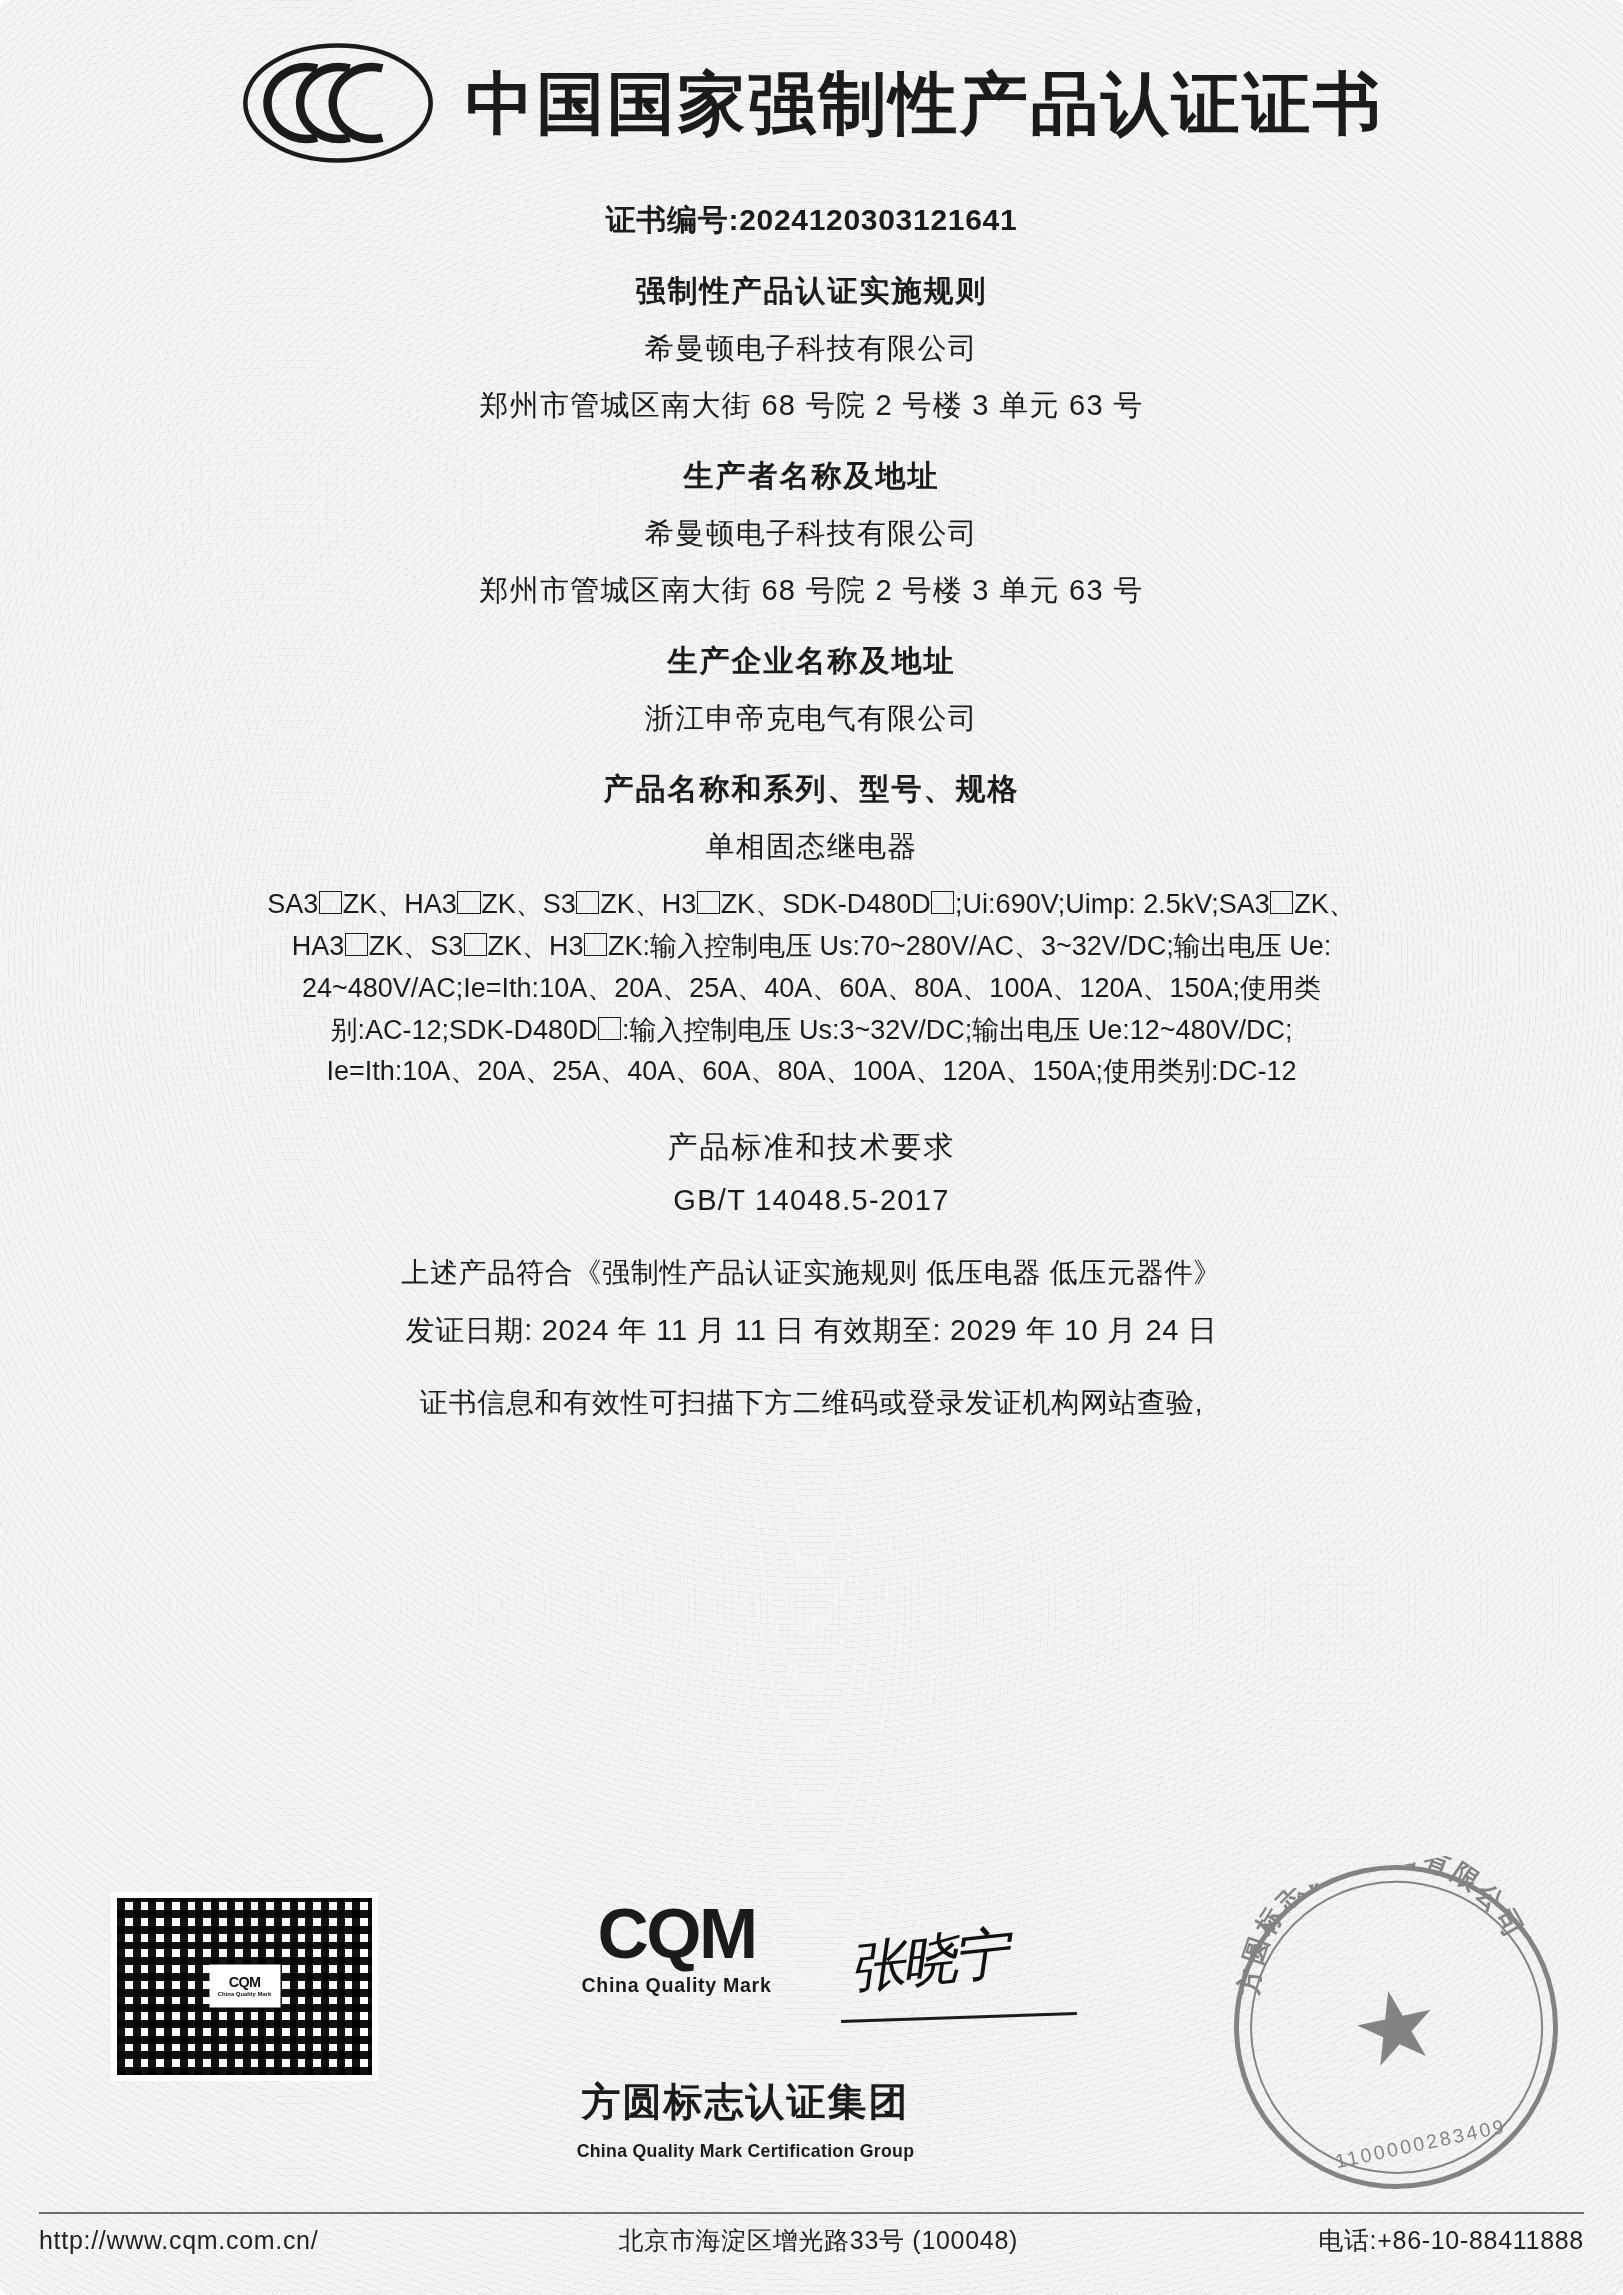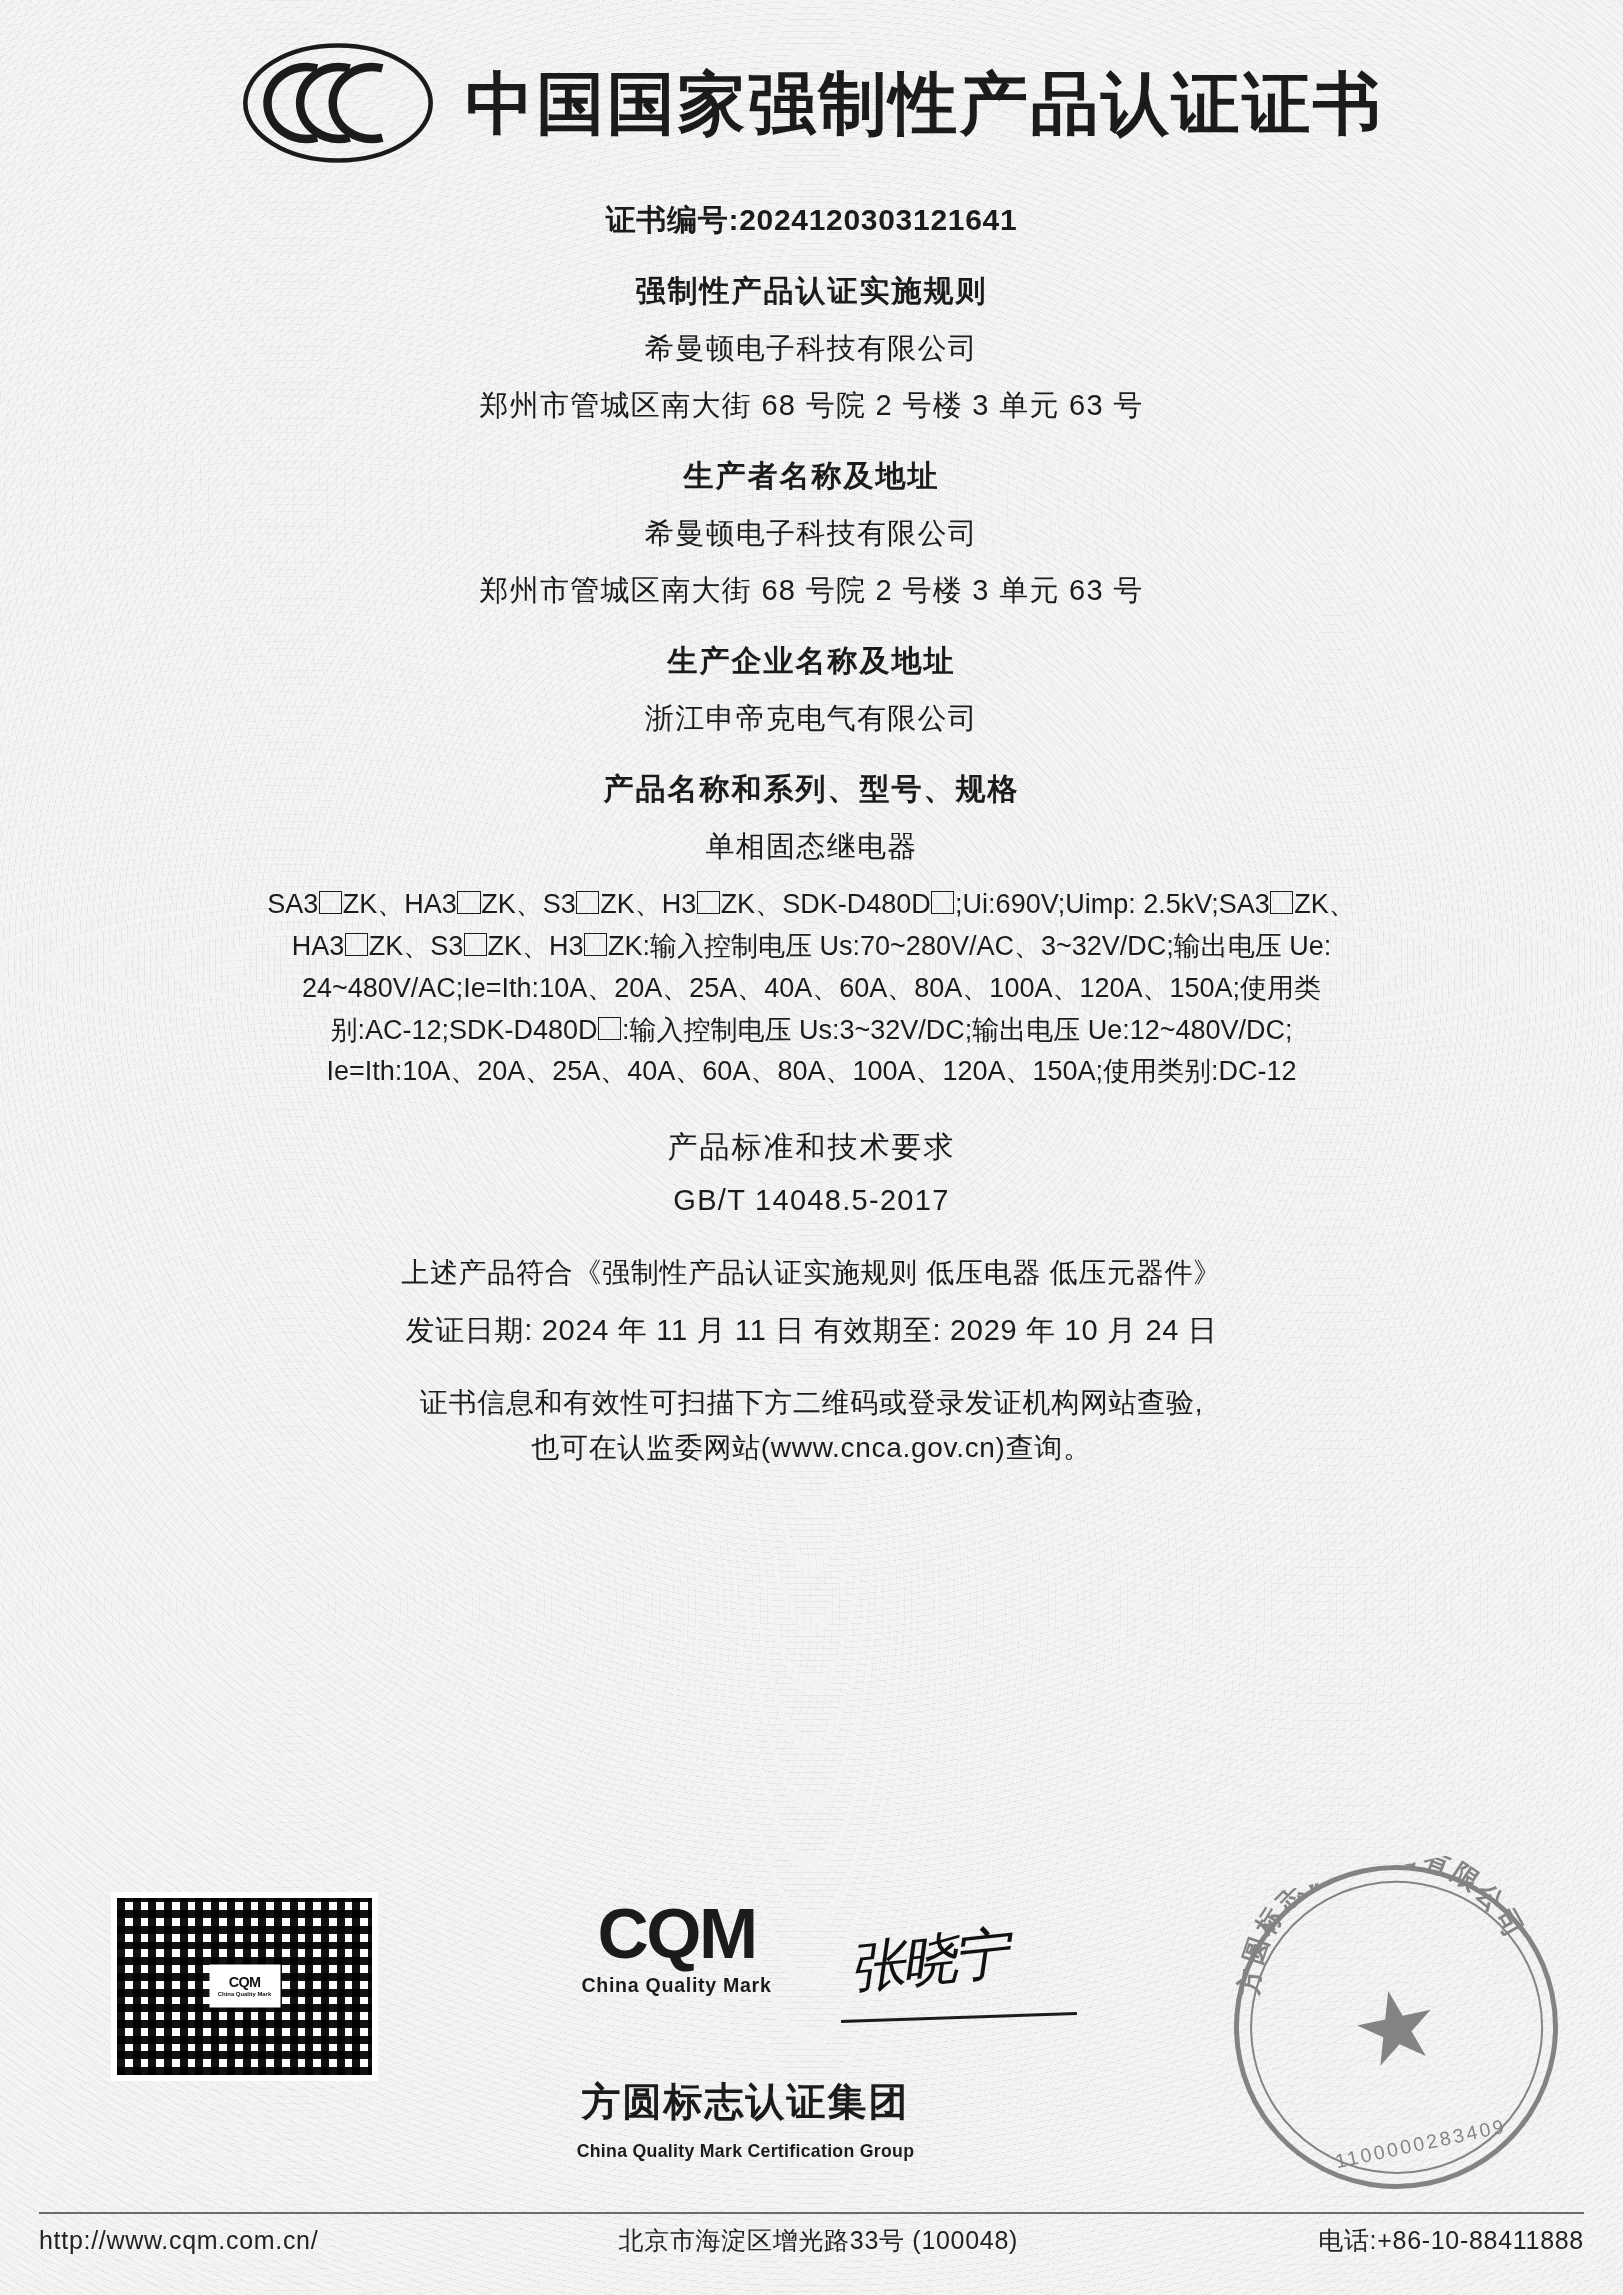--- a/index.html
+++ b/index.html
@@ -14,20 +14,21 @@
     position: relative;
     width: 1623px;
     height: 2295px;
     background:
       repeating-radial-gradient(circle at 50% 42%, rgba(120,120,120,0.10) 0px, rgba(120,120,120,0.10) 0.7px, rgba(255,255,255,0) 0.7px, rgba(255,255,255,0) 5.9px),
       repeating-radial-gradient(circle at 18% 70%, rgba(130,130,130,0.07) 0px, rgba(130,130,130,0.07) 0.7px, rgba(255,255,255,0) 0.7px, rgba(255,255,255,0) 7.2px),
       repeating-radial-gradient(circle at 82% 22%, rgba(130,130,130,0.07) 0px, rgba(130,130,130,0.07) 0.7px, rgba(255,255,255,0) 0.7px, rgba(255,255,255,0) 8.5px),
       linear-gradient(#f4f4f2, #f4f4f2);
     overflow: hidden;
     color: #1b1b1b;
+    border-radius: 10px;
   }
   .inner {
     position: absolute;
     left: 39px;
     right: 39px;
     top: 0;
     bottom: 0;
   }
 
   
@@ -361,21 +362,20 @@
     <div class="std-value">GB/T 14048.5-2017</div>
 
     <div class="statement">
       <div>上述产品符合《强制性产品认证实施规则 低压电器 低压元器件》</div>
     </div>
 
     <div class="dates">发证日期: 2024 年 11 月 11 日  有效期至: 2029 年 10 月 24 日</div>
 
     <div class="verify">
       <div>证书信息和有效性可扫描下方二维码或登录发证机构网站查验,</div>
-      <div>也可在认监委网站(www.cnca.gov.cn)查询。</div>
     </div>
   </div>
 
   <div class="bottom">
 
     <div class="qr">
       <div class="qr-center">
         <span class="cqm-mini">CQM</span>
         <span>China Quality Mark</span>
       </div>

